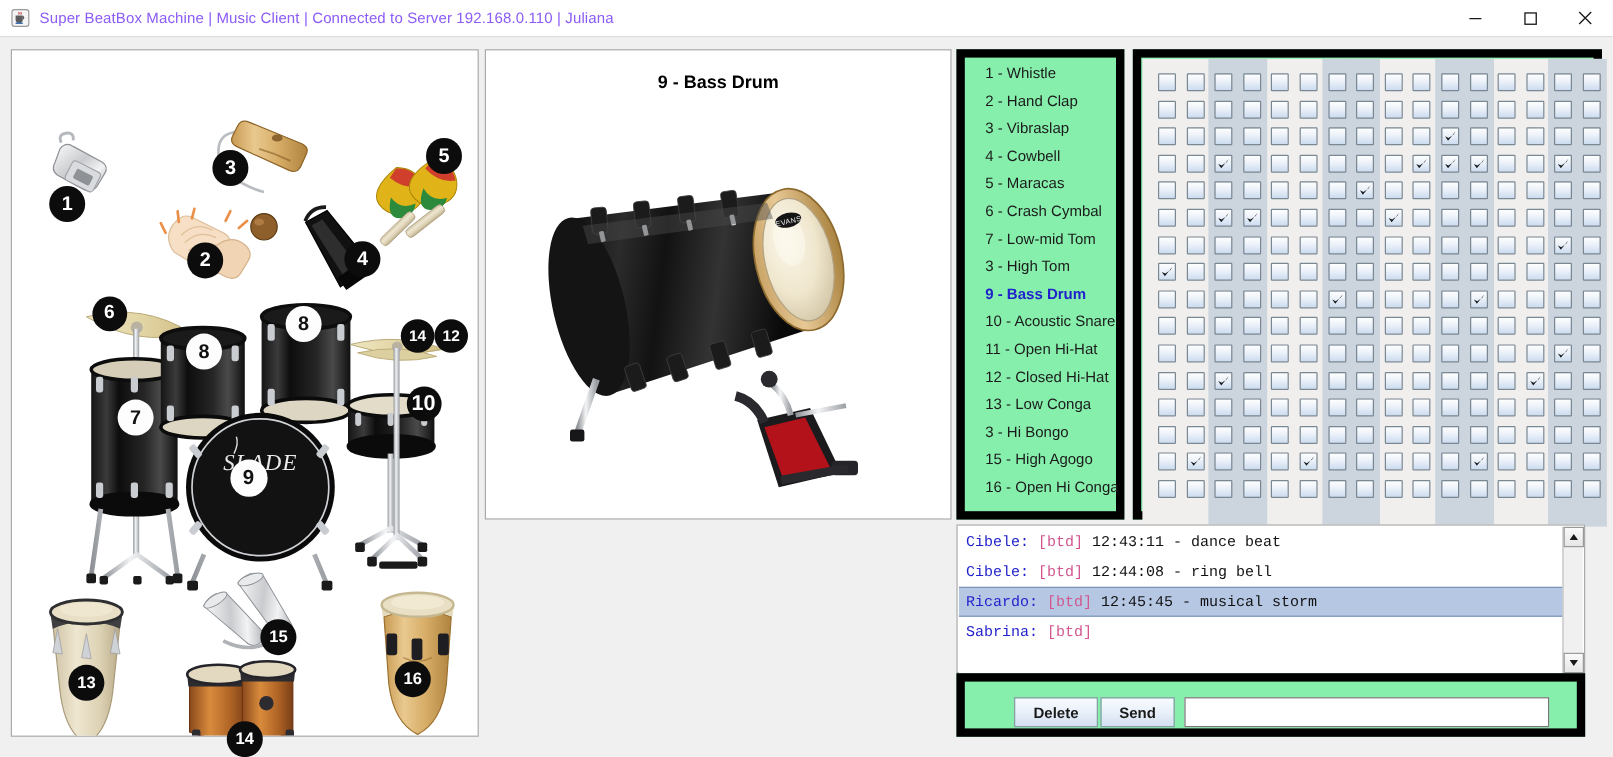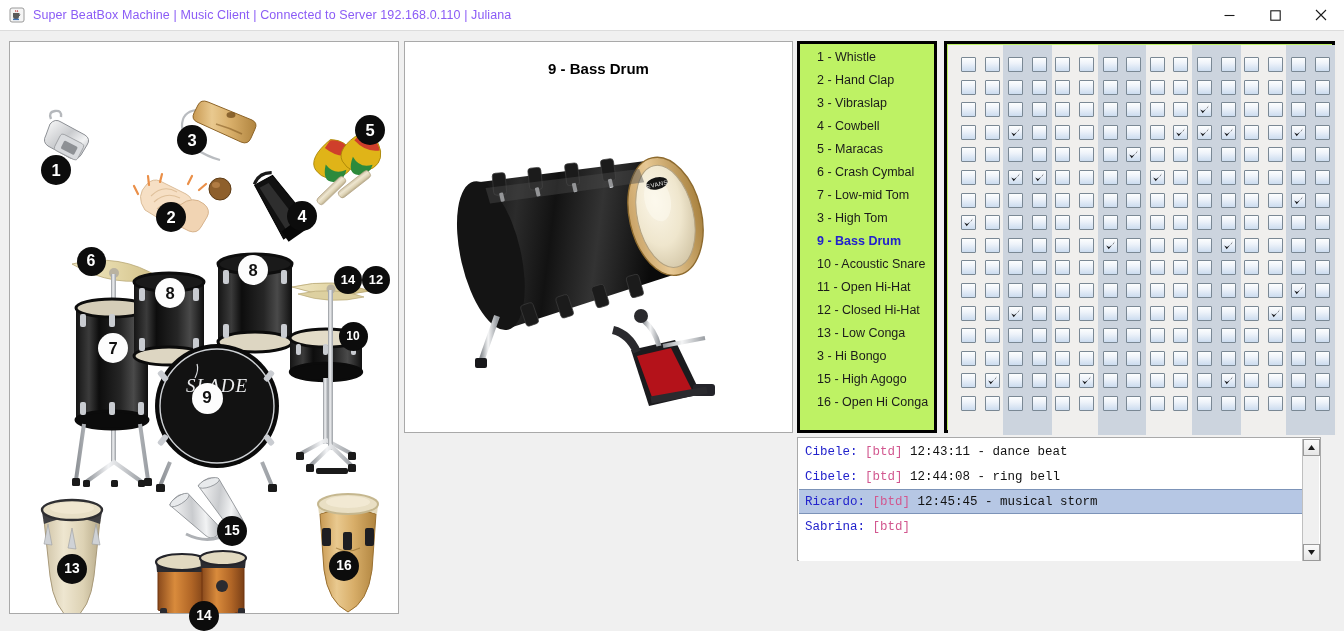--- a/index.html
+++ b/index.html
@@ -42,22 +42,22 @@
   .winbtn svg { display: block; }
 
   
   .panel {
     position: absolute;
     background: #ffffff;
     border: 1px solid #a9a9a9;
   }
   .panel-gray {
     position: absolute;
-    background: #bef264;
-    border: 3px solid #000000;
+    background: #86efac;
+    border: 7px solid #000000;
   }
 
   
   #leftPanel { left: 9px; top: 41px; width: 390px; height: 573px; }
   .badge {
     position: absolute;
     border-radius: 50%;
     display: flex; align-items: center; justify-content: center;
     font-family: "Liberation Sans", sans-serif;
     font-weight: bold;
@@ -481,21 +481,21 @@
       </div><div class="badge badge-dark" title="Crash Cymbal" style="left: 66.5px; top: 204.5px; width: 29px; height: 29px; font-size: 15.95px;">
         <span>6</span>
       </div><div class="badge badge-light" title="Low-mid Tom" style="left: 88px; top: 291px; width: 30px; height: 30px; font-size: 16.5px;">
         <span>7</span>
       </div><div class="badge badge-light" title="High Tom" style="left: 145px; top: 236px; width: 30px; height: 30px; font-size: 16.5px;">
         <span>8</span>
       </div><div class="badge badge-light" title="High Tom" style="left: 228px; top: 213px; width: 30px; height: 30px; font-size: 16.5px;">
         <span>8</span>
       </div><div class="badge badge-light" title="Bass Drum" style="left: 181.5px; top: 340.5px; width: 31px; height: 31px; font-size: 17.05px;">
         <span>9</span>
-      </div><div class="badge badge-dark" title="Acoustic Snare" style="left: 328.5px; top: 279.5px; width: 29px; height: 29px; font-size: 12px;">
+      </div><div class="badge badge-dark" title="Acoustic Snare" style="left: 328.5px; top: 279.5px; width: 29px; height: 29px; font-size: 18px;">
         <span>10</span>
       </div><div class="badge badge-dark" title="Open Hi-Hat" style="left: 324px; top: 224px; width: 28px; height: 28px; font-size: 12.88px;">
         <span>14</span>
       </div><div class="badge badge-dark" title="Closed Hi-Hat" style="left: 352px; top: 224px; width: 28px; height: 28px; font-size: 12.88px;">
         <span>12</span>
       </div><div class="badge badge-dark" title="Low Conga" style="left: 47px; top: 512px; width: 30px; height: 30px; font-size: 13.8px;">
         <span>13</span>
       </div><div class="badge badge-dark" title="High Agogo" style="left: 207px; top: 474px; width: 30px; height: 30px; font-size: 13.8px;">
         <span>15</span>
       </div><div class="badge badge-dark" title="Hi Bongo" style="left: 179px; top: 559px; width: 30px; height: 30px; font-size: 13.8px;">
@@ -998,14 +998,19 @@
           </svg>
       </div>
       <div class="sb-arrow" style="bottom:0;">
         <svg width="7" height="5" viewBox="0 0 7 5" class="noclick">
             <path d="M0 0 L7 0 L3.5 5 Z" fill="#1a1a1a"></path>
           </svg>
       </div>
     </div>
   </div>
 
+  <div class="panel-gray" id="sendPanel">
+    <button class="btn send-btn" style="left:41px;width:70px;">Delete</button>
+    <button class="btn send-btn" style="left:113px;width:62px;">Send</button>
+    <input id="sendField" type="text" placeholder="" style="">
+  </div>
 
 </div>
 
 </body></html>

